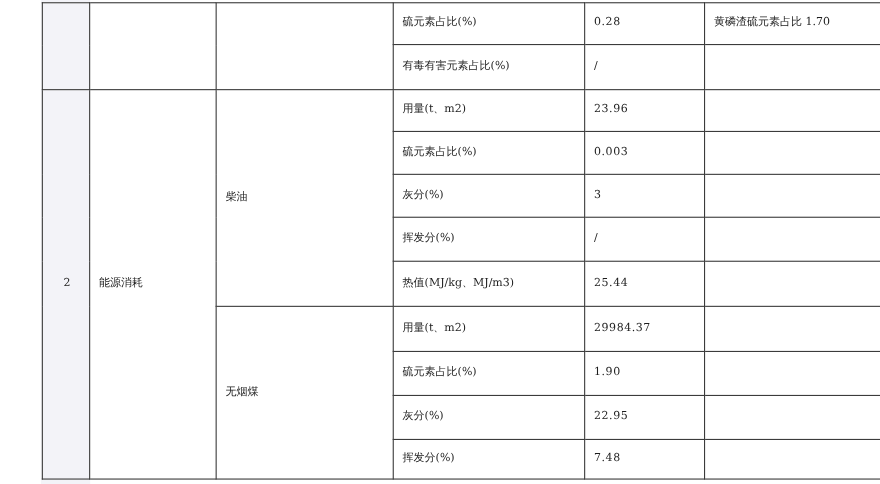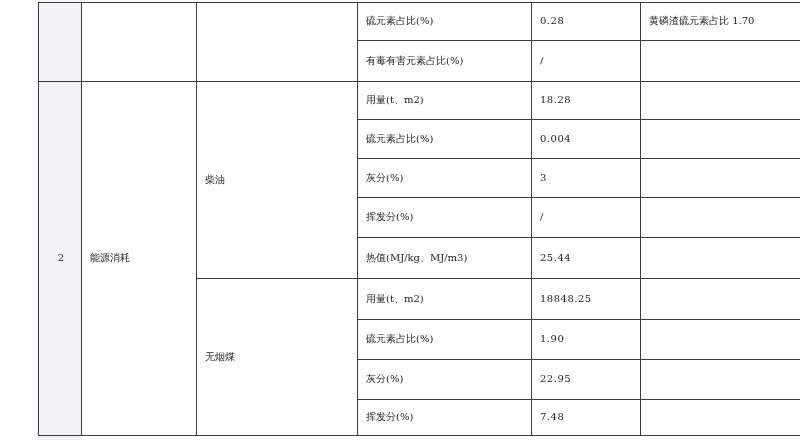--- a/index.html
+++ b/index.html
@@ -64,26 +64,26 @@
         <td class="c4">有毒有害元素占比(%)</td>
         <td class="c5 num">/</td>
         <td class="c6"></td>
       </tr>
 
       <tr style="height:38px">
         <td class="c1" rowspan="9">2</td>
         <td class="c2" rowspan="9">能源消耗</td>
         <td class="c3" rowspan="5">柴油</td>
         <td class="c4">用量(t、m2)</td>
-        <td class="c5 num">18.28</td>
+        <td class="c5 num">23.96</td>
         <td class="c6"></td>
       </tr>
       <tr style="height:39px">
         <td class="c4">硫元素占比(%)</td>
-        <td class="c5 num">0.004</td>
+        <td class="c5 num">0.003</td>
         <td class="c6"></td>
       </tr>
       <tr style="height:39px">
         <td class="c4">灰分(%)</td>
         <td class="c5 num">3</td>
         <td class="c6"></td>
       </tr>
       <tr style="height:40px">
         <td class="c4">挥发分(%)</td>
         <td class="c5 num">/</td>
@@ -91,21 +91,21 @@
       </tr>
       <tr style="height:41px">
         <td class="c4">热值(MJ/kg、MJ/m3)</td>
         <td class="c5 num">25.44</td>
         <td class="c6"></td>
       </tr>
 
       <tr style="height:41px">
         <td class="c3" rowspan="4">无烟煤</td>
         <td class="c4">用量(t、m2)</td>
-        <td class="c5 num">18848.25</td>
+        <td class="c5 num">29984.37</td>
         <td class="c6"></td>
       </tr>
       <tr style="height:40px">
         <td class="c4">硫元素占比(%)</td>
         <td class="c5 num">1.90</td>
         <td class="c6"></td>
       </tr>
       <tr style="height:40px">
         <td class="c4">灰分(%)</td>
         <td class="c5 num">22.95</td>

